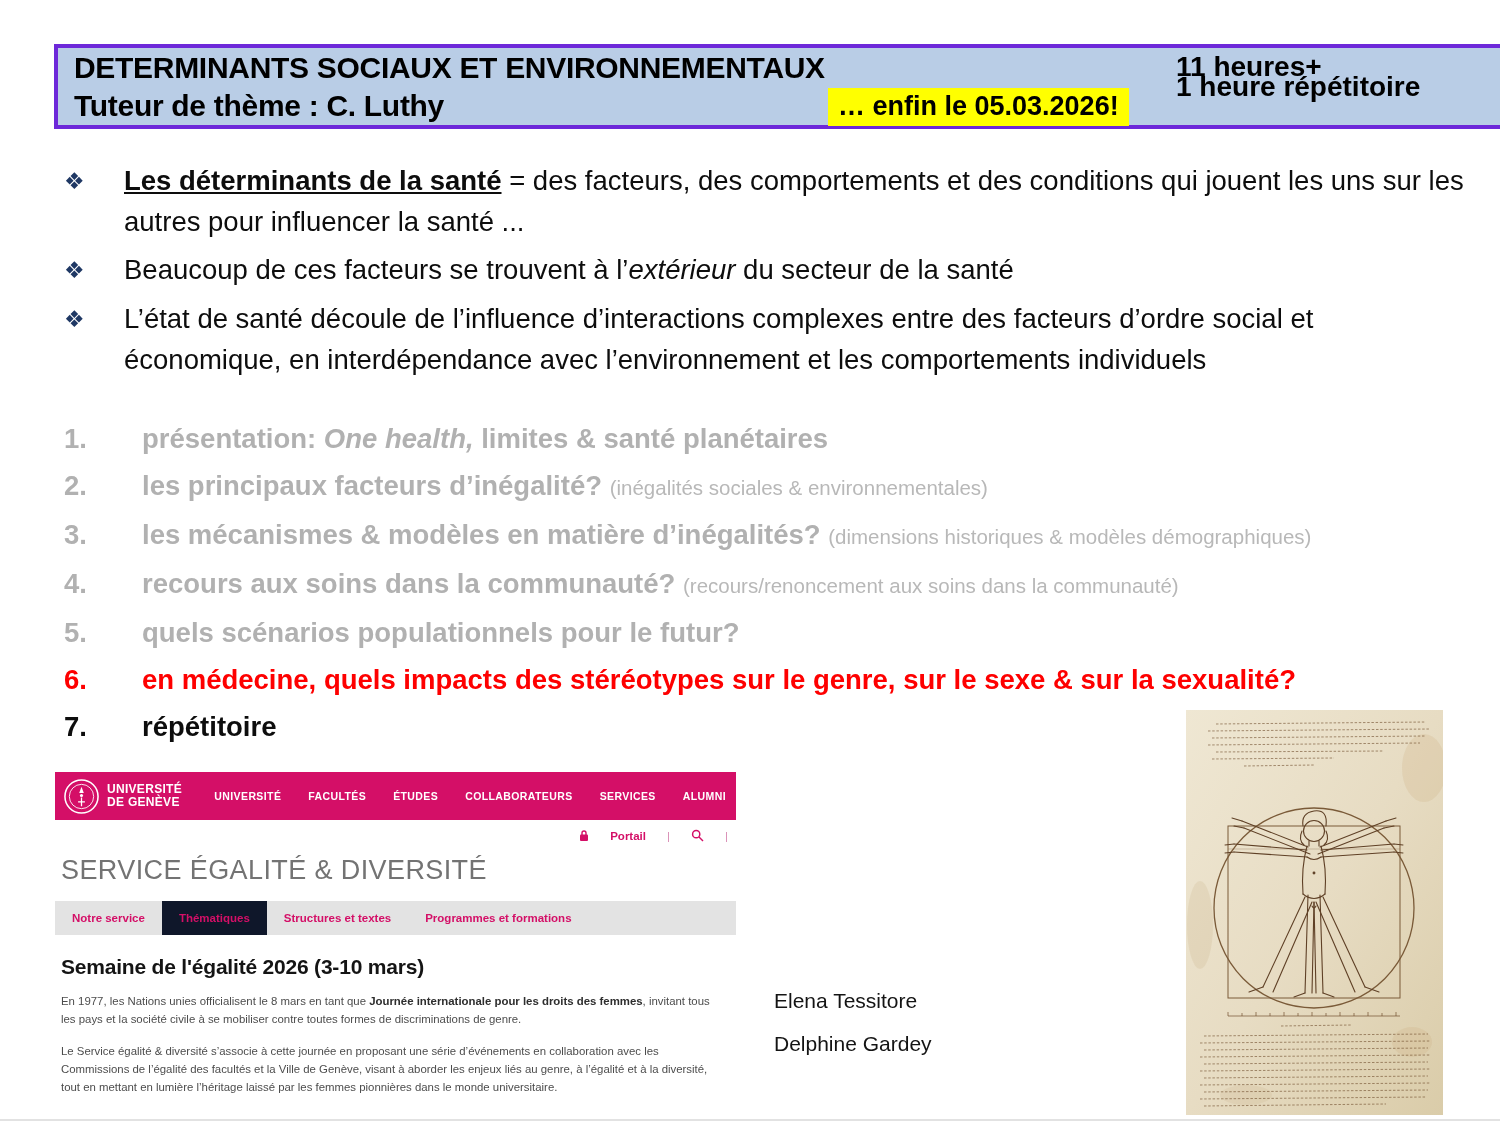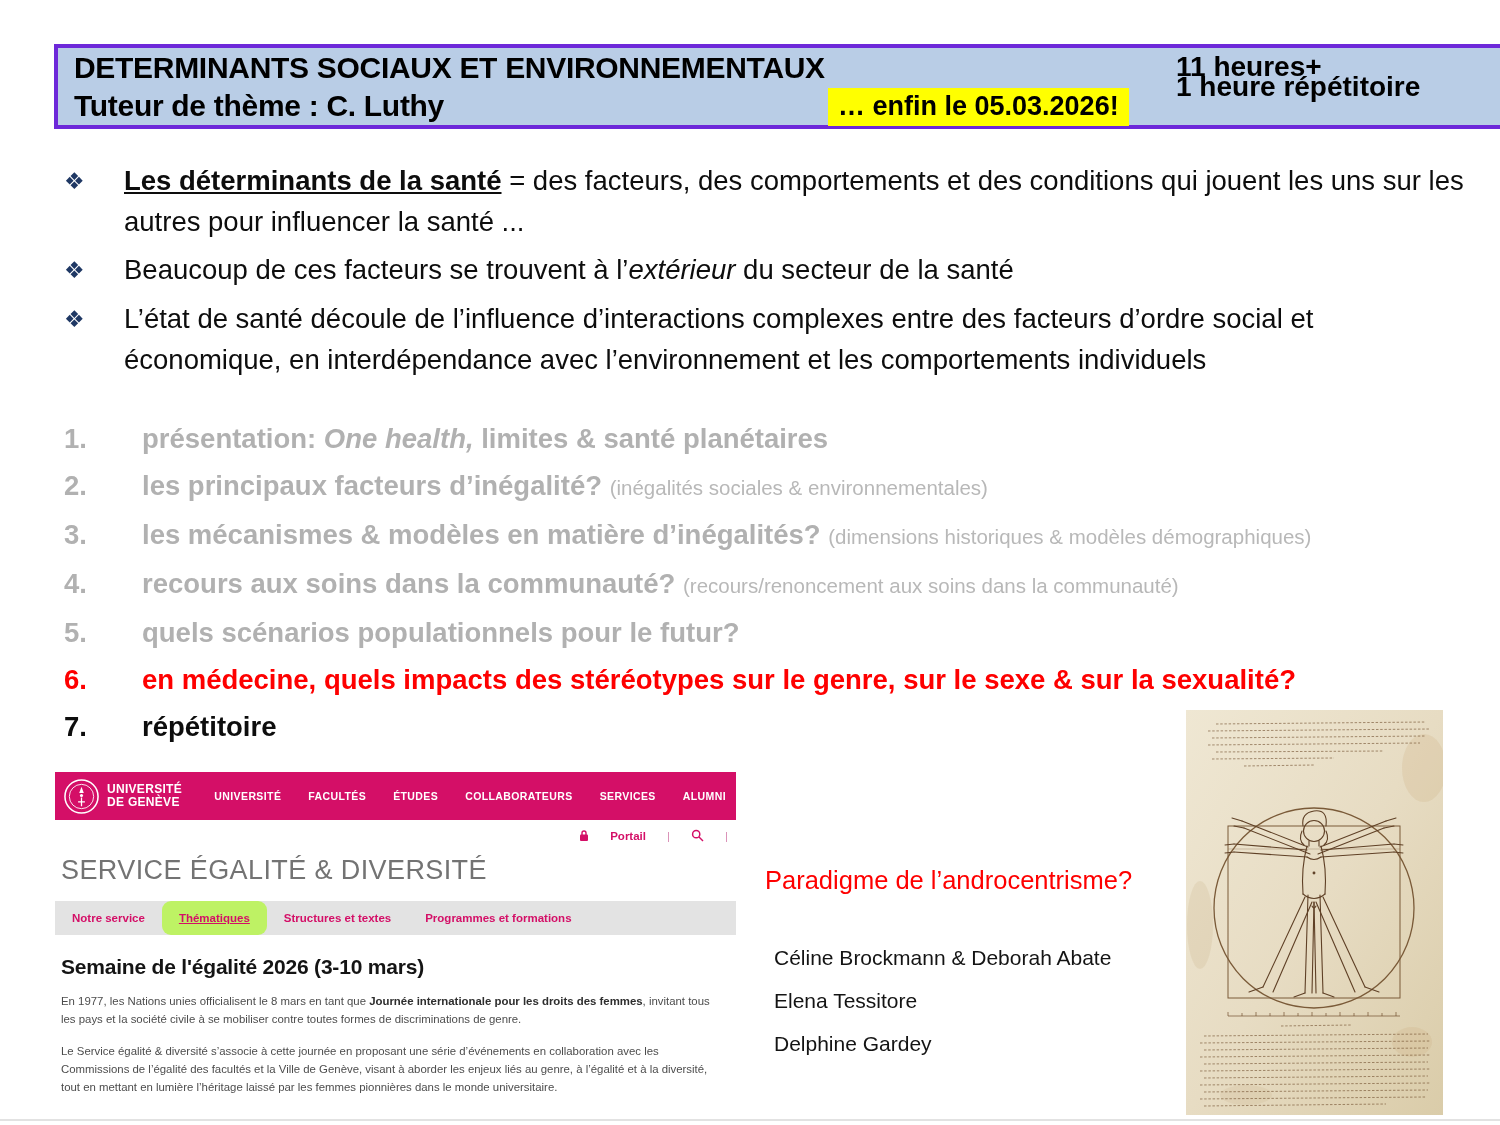--- a/index.html
+++ b/index.html
@@ -40,22 +40,22 @@
   .site-bar { position:relative; height:48px; background:#d40f67; display:flex; align-items:center; }
   .logo-wrap { display:flex; align-items:center; gap:7px; padding-left:8px; }
   .logo-txt { color:#fff; font-weight:bold; font-size:12px; line-height:13px; letter-spacing:0.3px; }
   .site-nav { position:absolute; right:10px; top:0; height:48px; display:flex; align-items:center; gap:27px; }
   .site-nav span { color:#fff; font-size:10.5px; font-weight:bold; letter-spacing:0.4px; }
   .portal-row { display:flex; justify-content:flex-end; align-items:center; gap:21px;
                 padding:9px 8px 0 0; color:#d40f67; font-size:11.5px; font-weight:bold; }
   .portal-row .sep { color:#d98bb4; font-weight:normal; }
   .site-title { margin:13px 0 0 6px; color:#737373; font-size:27px; font-weight:normal; letter-spacing:0.4px; }
   .tabbar { margin-top:15px; height:34px; background:#e3e3e3; display:flex; align-items:stretch; }
-  .tab { display:flex; align-items:center; padding:16px 17px; color:#d40f67; font-size:11.5px; font-weight:bold;border-radius:9px; }
-  .tab.active { background:#bef264;text-decoration:underline; }
+  .tab { display:flex; align-items:center; padding:16px 17px; color:#d40f67; font-size:11.5px; font-weight:bold; }
+  .tab.active { background:#0f172a; }
   .article-title { margin:20px 0 0 6px; color:#141414; font-size:21px; font-weight:bold; letter-spacing:-0.2px; }
   .para { margin:13px 0 0 6px; width:666px; color:#4c4c4c; font-size:11.4px; line-height:1.6; }
   .para b { color:#2e2e2e; }
 
   
   .q { position:absolute; left:765px; color:#fe0000; font-size:25.5px; }
   .q1 { top:815px; } .q2 { top:866px; }
   .name { position:absolute; left:774px; color:#141414; font-size:21px; }
   .n1 { top:946px; } .n2 { top:989px; } .n3 { top:1032px; }
 
@@ -171,23 +171,21 @@
       <div class="tab">Structures et textes</div>
       <div class="tab">Programmes et formations</div>
     </div>
 
     <div class="article-title">Semaine de l'égalité 2026 (3-10 mars)</div>
 
     <p class="para"><span>En 1977, les Nations unies officialisent le 8 mars en tant que </span><b>Journée internationale pour les droits des femmes</b><span>, invitant tous les pays et la société civile à se mobiliser contre toutes formes de discriminations de genre.</span></p>
     <p class="para">Le Service égalité &amp; diversité s’associe à cette journée en proposant une série d’événements en collaboration avec les Commissions de l’égalité des facultés et la Ville de Genève, visant à aborder les enjeux liés au genre, à l’égalité et à la diversité, tout en mettant en lumière l’héritage laissé par les femmes pionnières dans le monde universitaire.</p>
   </div>
 
-  <div class="q q2">Paradigme de l’androcentrisme?</div>
-
-  <div class="name n1">Céline Brockmann &amp; Deborah Abate</div>
+
   <div class="name n2">Elena Tessitore</div>
   <div class="name n3">Delphine Gardey</div>
 
   <div class="vitru">
     <svg width="257" height="405" viewBox="0 0 257 405">
       <defs>
         <linearGradient id="pg" x1="0" y1="0" x2="1" y2="1">
           <stop offset="0" stop-color="#efe7d3"></stop>
           <stop offset="0.5" stop-color="#e7dcc3"></stop>
           <stop offset="1" stop-color="#dacca9"></stop>

